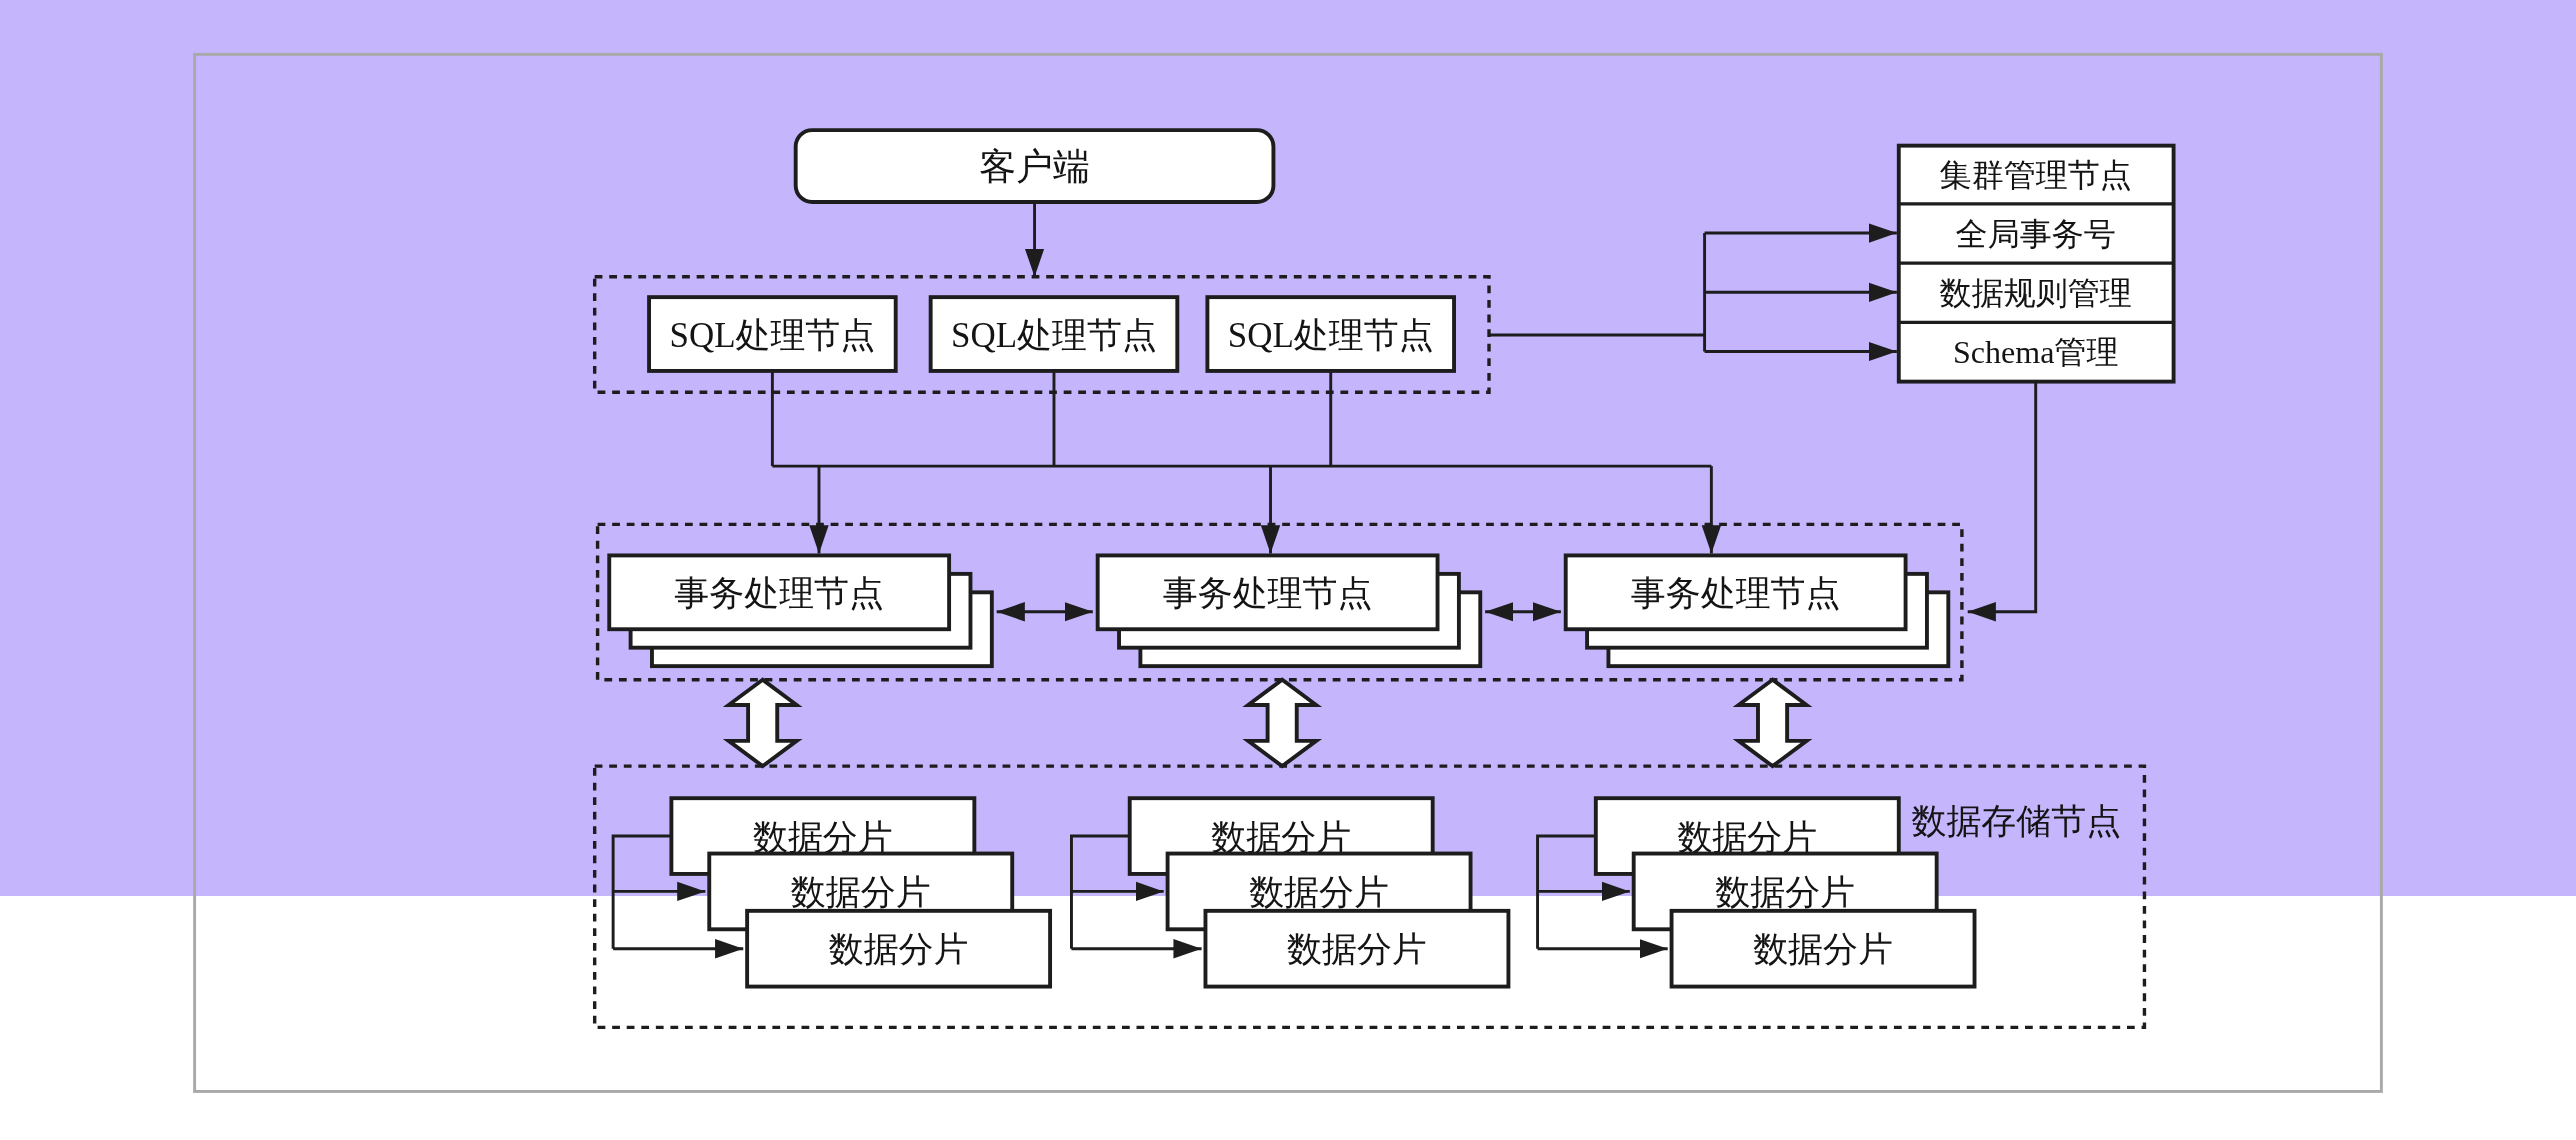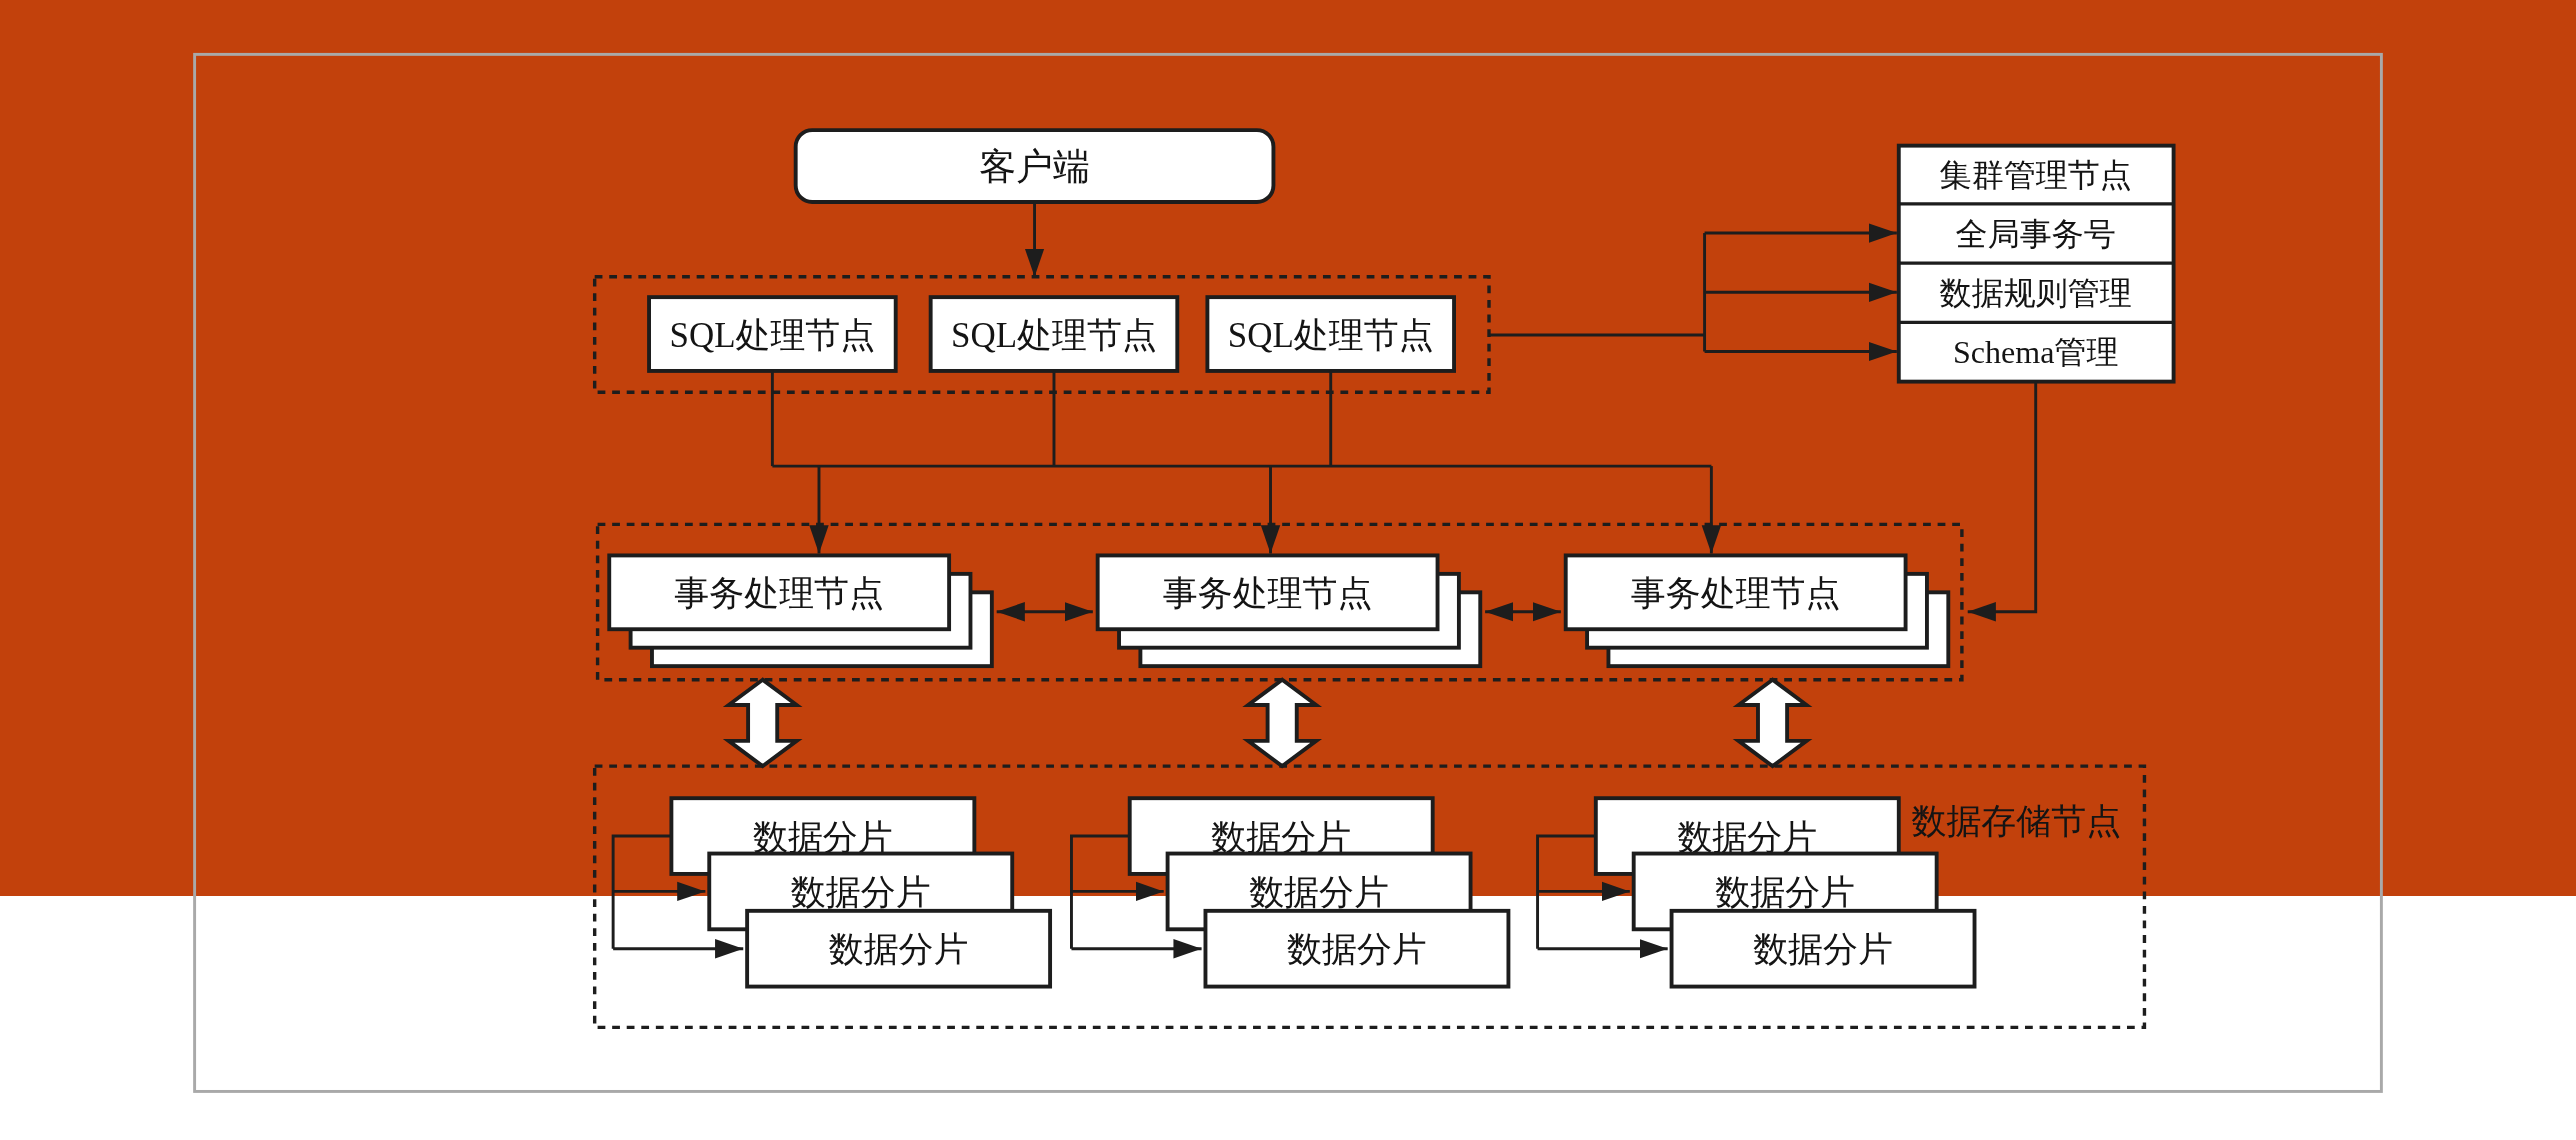--- a/index.html
+++ b/index.html
@@ -7,21 +7,21 @@
     padding: 0;
     background: #ffffff;
     width: 2576px;
     height: 1140px;
     overflow: hidden;
   }
   .stage {
     position: relative;
     width: 2576px;
     height: 896px;
-    background: #c2410c;
+    background: #c4b5fd;
   }
   svg { display: block; }
   text {
     font-family: "Liberation Serif", "DejaVu Serif", serif;
     fill: #141414;
   }
   .node-rect   { fill: #ffffff; stroke: #1d1d1d; stroke-width: 4; }
   .back-rect   { fill: #ffffff; stroke: #1d1d1d; stroke-width: 4; }
   .table-rect  { fill: #ffffff; stroke: #1d1d1d; stroke-width: 4; }
   .table-line  { stroke: #1d1d1d; stroke-width: 3.5; }

